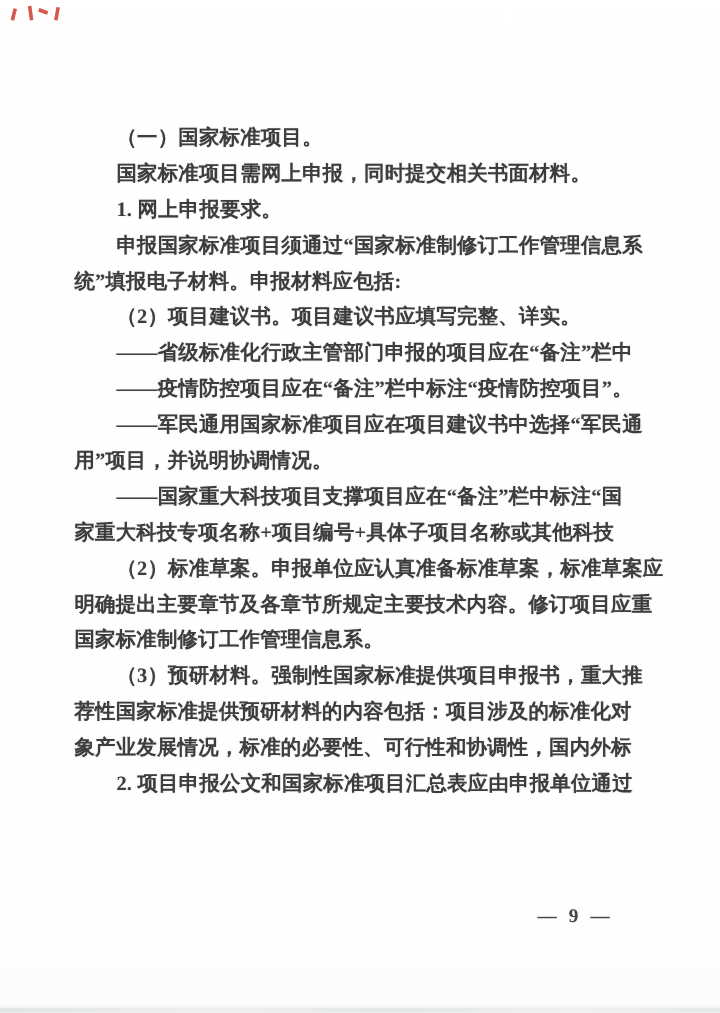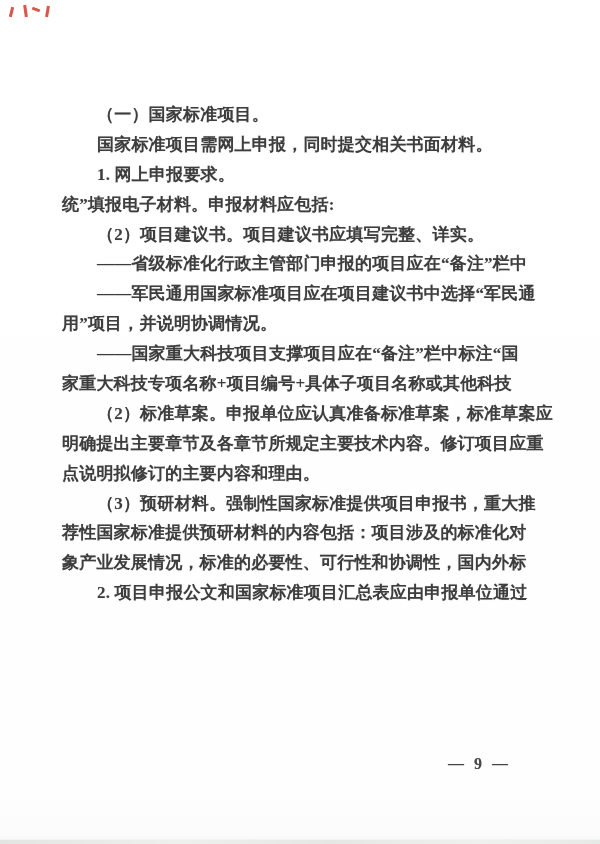--- a/index.html
+++ b/index.html
@@ -85,30 +85,32 @@
     <span class="mark-a"></span>
     <span class="mark-b"></span>
     <span class="mark-c"></span>
     <span class="mark-d"></span>
   </div>
 
   <div class="doc-body">
     <div class="line indent">（一）国家标准项目。</div>
     <div class="line indent">国家标准项目需网上申报，同时提交相关书面材料。</div>
     <div class="line indent">1. 网上申报要求。</div>
+    <div class="line indent">申报国家标准项目须通过“国家标准制修订工作管理信息系</div>
     <div class="line">统”填报电子材料。申报材料应包括:</div>
     <div class="line indent">（2）项目建议书。项目建议书应填写完整、详实。</div>
     <div class="line indent">——省级标准化行政主管部门申报的项目应在“备注”栏中</div>
+    <div class="line indent">——疫情防控项目应在“备注”栏中标注“疫情防控项目”。</div>
     <div class="line indent">——军民通用国家标准项目应在项目建议书中选择“军民通</div>
     <div class="line">用”项目，并说明协调情况。</div>
     <div class="line indent">——国家重大科技项目支撑项目应在“备注”栏中标注“国</div>
     <div class="line">家重大科技专项名称+项目编号+具体子项目名称或其他科技</div>
     <div class="line indent">（2）标准草案。申报单位应认真准备标准草案，标准草案应</div>
     <div class="line">明确提出主要章节及各章节所规定主要技术内容。修订项目应重</div>
-    <div class="line">点说明拟修订的主要内容和理由。</div>
+    <div class="line">国家标准制修订工作管理信息系。</div>
     <div class="line indent">（3）预研材料。强制性国家标准提供项目申报书，重大推</div>
     <div class="line">荐性国家标准提供预研材料的内容包括：项目涉及的标准化对</div>
     <div class="line">象产业发展情况，标准的必要性、可行性和协调性，国内外标</div>
     <div class="line indent">2. 项目申报公文和国家标准项目汇总表应由申报单位通过</div>
   </div>
 
   <div class="page-number">— 9 —</div>
 
   <div class="bottom-edge"></div>
 

